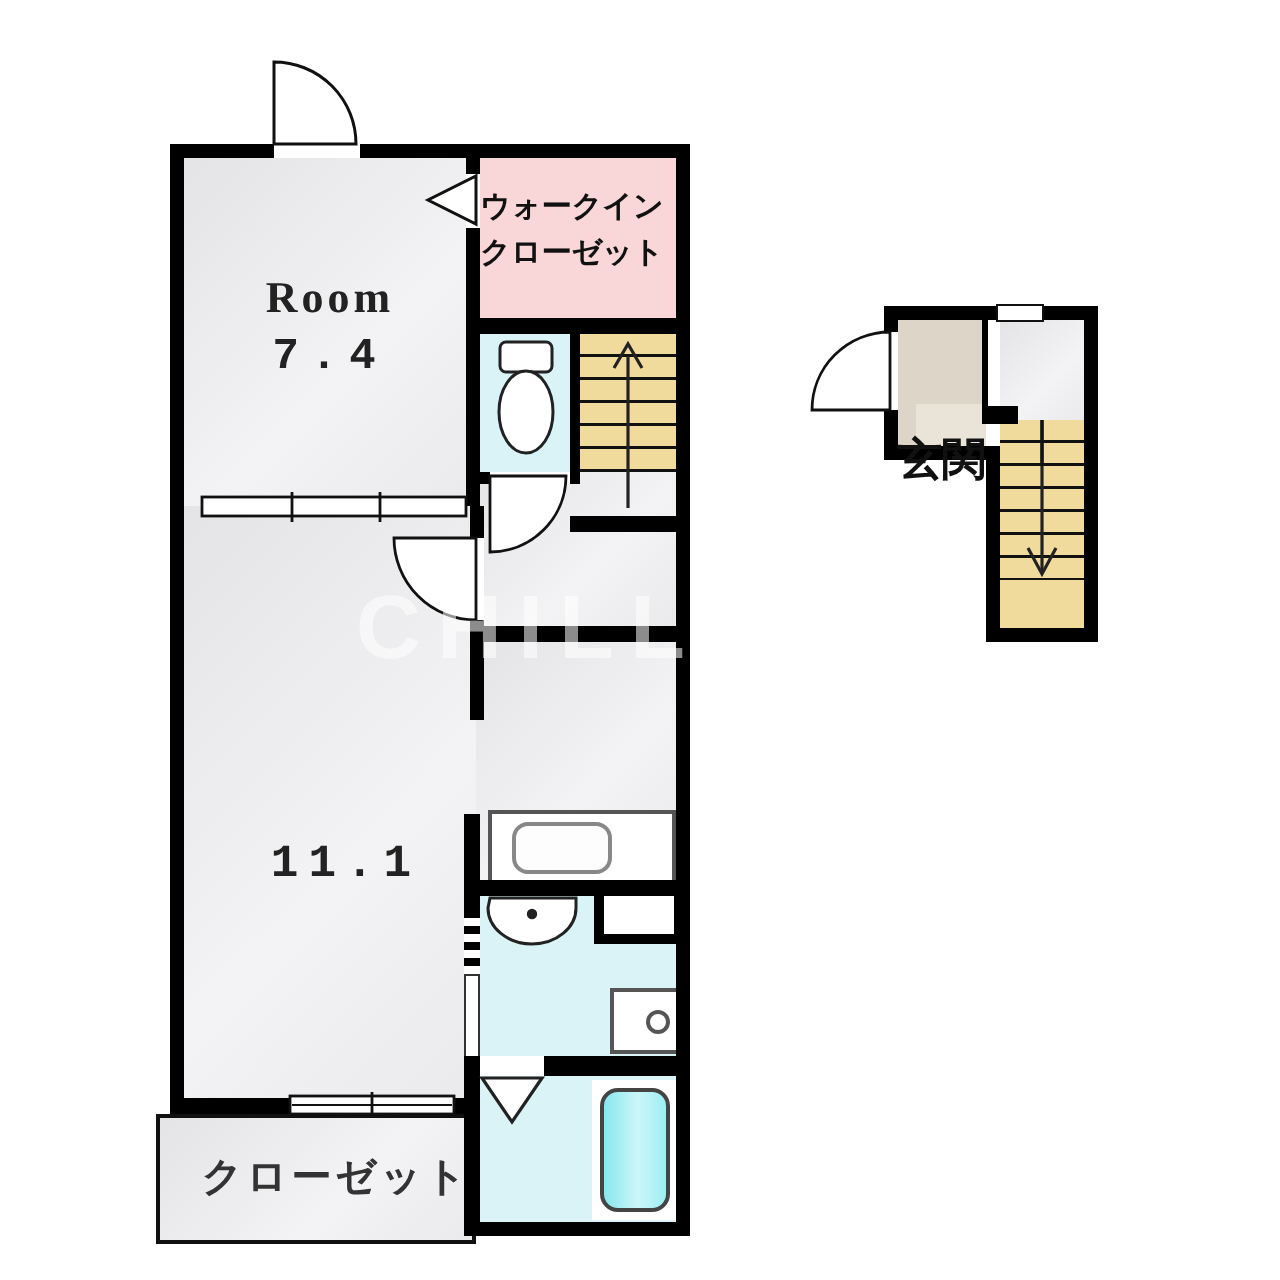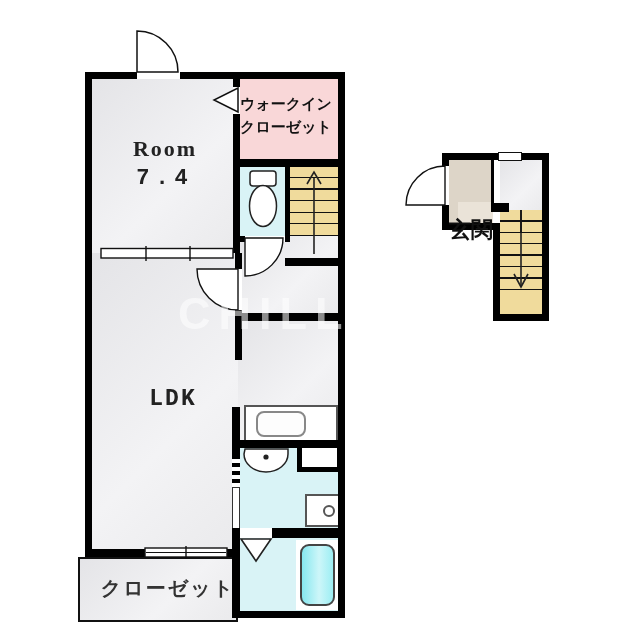--- a/index.html
+++ b/index.html
@@ -121,21 +121,21 @@
 
     <path d="M445,205 L445,166 A39,39 0 0 0 406,205 Z" fill="#fff" stroke="#111" stroke-width="1.4"></path>
 
     <line x1="521" y1="210" x2="521" y2="286" stroke="#222" stroke-width="1.6"></line>
     <polyline points="514,274 521,287 528,274" fill="none" stroke="#222" stroke-width="1.6"></polyline>
     <line x1="521" y1="210" x2="521" y2="233" stroke="#111" stroke-width="1.6"></line>
   </svg>
 
   <div class="label mono z5" style="left:110px;top:136px;width:110px;font-size:22px;letter-spacing:2px;font-family:Liberation Serif, serif;">Room</div>
   <div class="label mono z5" style="left:110px;top:166px;width:110px;font-size:22px;letter-spacing:6px;">7.4</div>
-  <div class="label mono z5" style="left:118px;top:386px;width:110px;font-size:23px;letter-spacing:2px;">LDK</div>
+  <div class="label mono z5" style="left:118px;top:419px;width:110px;font-size:23px;letter-spacing:5px;">11.1</div>
   <div class="label jp z5" style="left:240px;top:92px;width:92px;font-size:15px;line-height:23px;">
     <div>ウォークイン</div>
     <div>クローゼット</div>
   </div>
   <div class="label jp z5" style="left:448px;top:175px;width:46px;font-size:22px;margin-top:40px;">玄関</div>
   <div class="label jp z5" style="left:98px;top:575px;width:140px;font-size:20px;letter-spacing:2px;color:#333;">クローゼット</div>
 
   <div class="abs z6" style="left:178px;top:288px;width:226px;height:50px;overflow:hidden;font-weight:700;font-size:45px;letter-spacing:8px;color:rgba(255,255,255,0.55);white-space:nowrap;pointer-events:none;font-family:'Liberation Sans',sans-serif;">CHILL HOME</div>
 
 </div>

